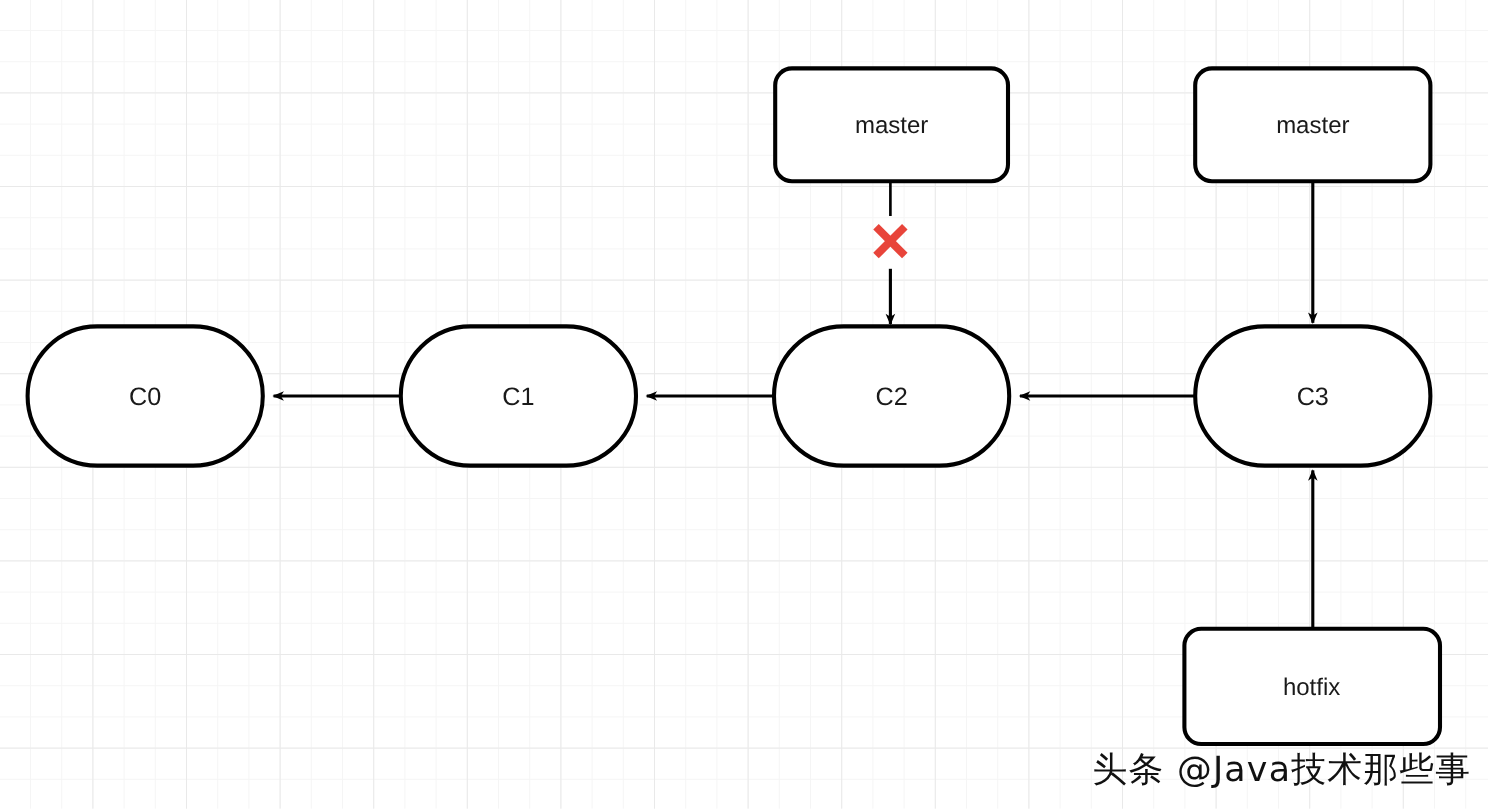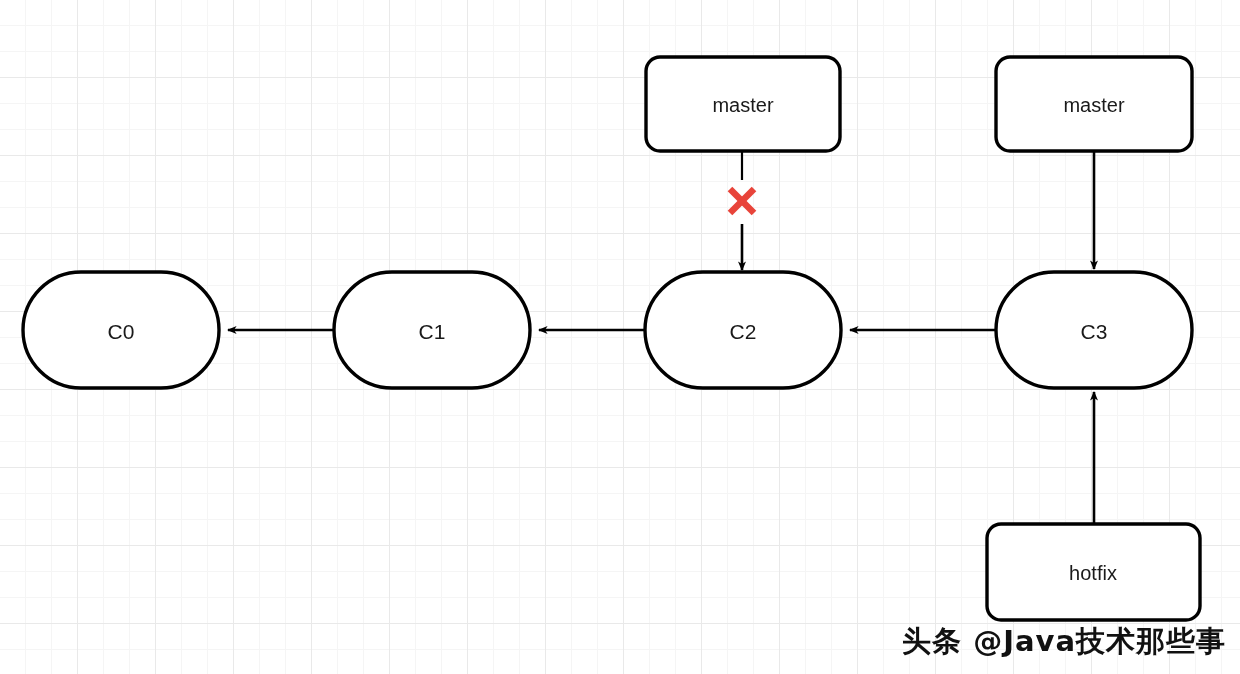--- a/index.html
+++ b/index.html
@@ -74,21 +74,21 @@
     stroke-width: 6.5;
     stroke-linecap: butt;
     fill: none;
   }
   #watermark {
     position: absolute;
     right: 14px;
     bottom: 12px;
     font-family: "DejaVu Sans", sans-serif;
     font-size: 29px;
-    font-weight: 700;
+    font-weight: 400;
     color: #111111;
     letter-spacing: 1px;
     white-space: nowrap;
     pointer-events: none;
   }
 </style>
 </head>
 <body>
 
 <div id="canvas">

